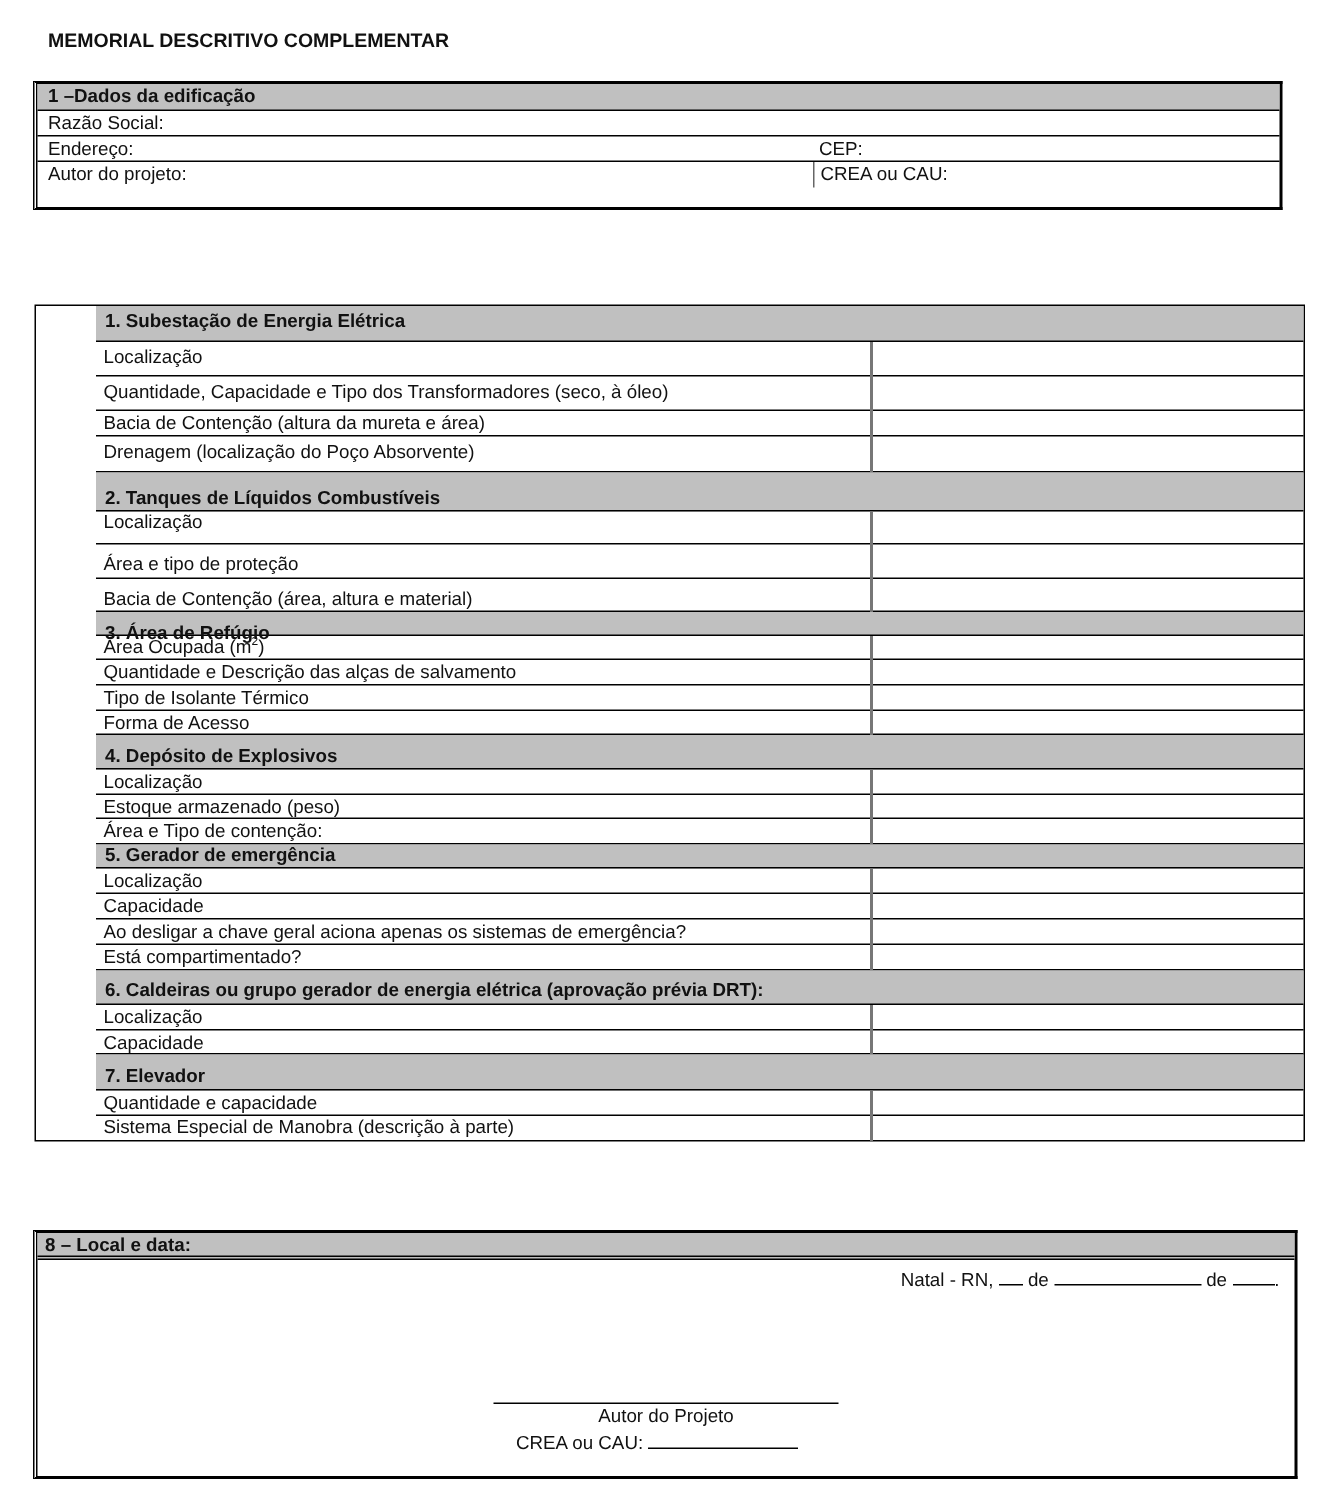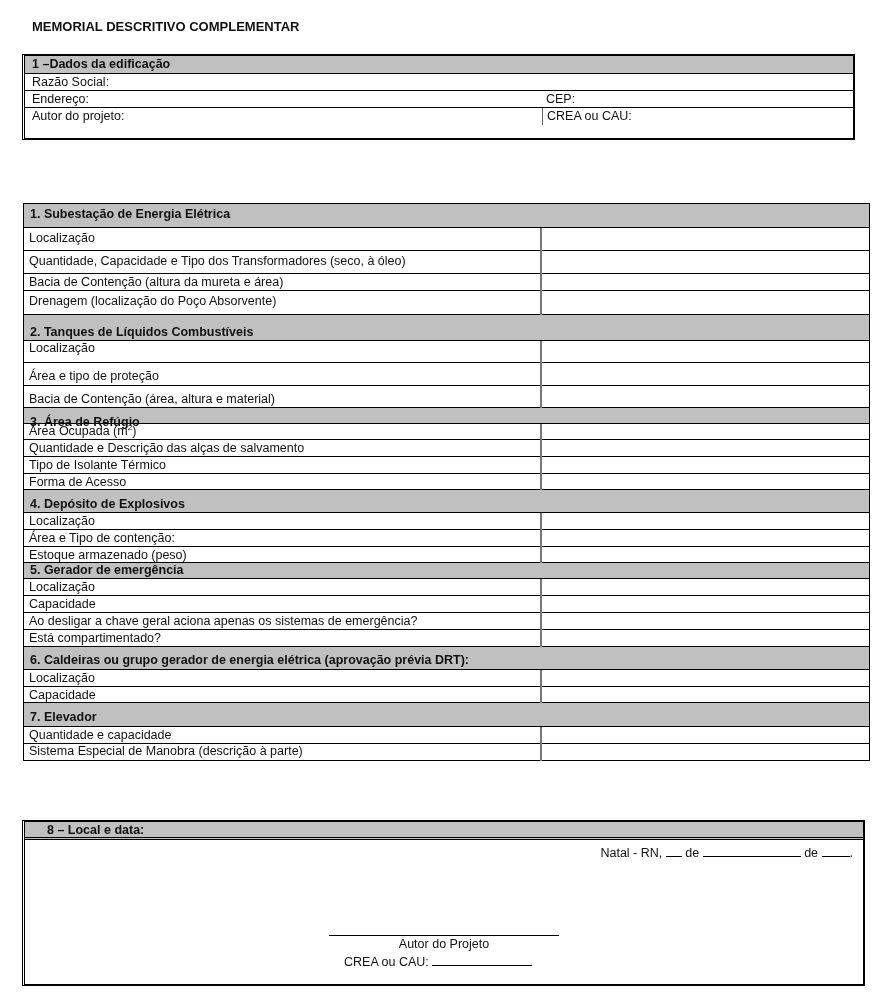--- a/index.html
+++ b/index.html
@@ -22,36 +22,36 @@
     .t1 .cell { position: absolute; top: 0; line-height: 16px; white-space: nowrap; }
     .t1 .lbl { left: 7px; }
     .t1 .rlbl { left: 517px; padding-left: 4px; height: 100%; }
     .t1 .rlbl.div { border-left: 1px solid #666; }
 
     
     .t2 {
       position: absolute; left: 23px; top: 203px; width: 847px;
       border: 1px solid #000;
     }
-    .t2 .row { position: relative; border-bottom: 1px solid #000; }
+    .t2 .row { position: relative; border-bottom: 1px solid #000; margin-left: 40px; }
     .t2 .row:last-child { border-bottom: none; }
     .t2 .hdr { background: #c0c0c0; font-weight: bold; }
     .t2 .lbl { position: absolute; left: 5px; white-space: nowrap; line-height: 15px; }
     .t2 .val { position: absolute; left: 516px; top: 0; bottom: -1px; right: 0; border-left: 2px solid #777; }
     .t2 .hdr .lbl { left: 6px; }
     sup { font-size: 8px; vertical-align: super; line-height: 0; }
 
     
     .t3 {
       position: absolute; left: 22px; top: 820px; width: 843px; height: 166px;
       border: 2px solid #000; border-left: 3px double #000;
     }
     .t3 .hdr {
       height: 18px; background: #c0c0c0; font-weight: bold;
-      border-bottom: 3px double #000; line-height: 16px; padding-left: 22px;
+      border-bottom: 3px double #000; line-height: 16px; padding-left: 5px;
     }
     .t3 .place-date {
       position: absolute; right: 10px; top: 23px; white-space: nowrap;
     }
     .blank { display: inline-block; border-bottom: 1px solid #000; height: 12px; vertical-align: baseline; }
     .t3 .sig-line {
       position: absolute; left: 304px; top: 113px; width: 230px; border-top: 1px solid #000;
     }
     .t3 .sig-author {
       position: absolute; left: 304px; width: 230px; top: 115px; text-align: center;
@@ -140,26 +140,26 @@
     <span class="val"></span>
   </div>
 
   <div class="row hdr" style="height:23px">
     <span class="lbl" style="top:7px">4. Depósito de Explosivos</span>
   </div>
   <div class="row" style="height:17px">
     <span class="lbl" style="top:1px">Localização</span>
     <span class="val"></span>
   </div>
+  <div class="row" style="height:16px">
+    <span class="lbl" style="top:1px">Estoque armazenado (peso)</span>
+    <span class="val"></span>
+  </div>
   <div class="row" style="height:17px">
     <span class="lbl" style="top:1px">Área e Tipo de contenção:</span>
-    <span class="val"></span>
-  </div>
-  <div class="row" style="height:16px">
-    <span class="lbl" style="top:1px">Estoque armazenado (peso)</span>
     <span class="val"></span>
   </div>
 
   <div class="row hdr" style="height:16px">
     <span class="lbl" style="top:0px">5. Gerador de emergência</span>
   </div>
   <div class="row" style="height:17px">
     <span class="lbl" style="top:1px">Localização</span>
     <span class="val"></span>
   </div>

